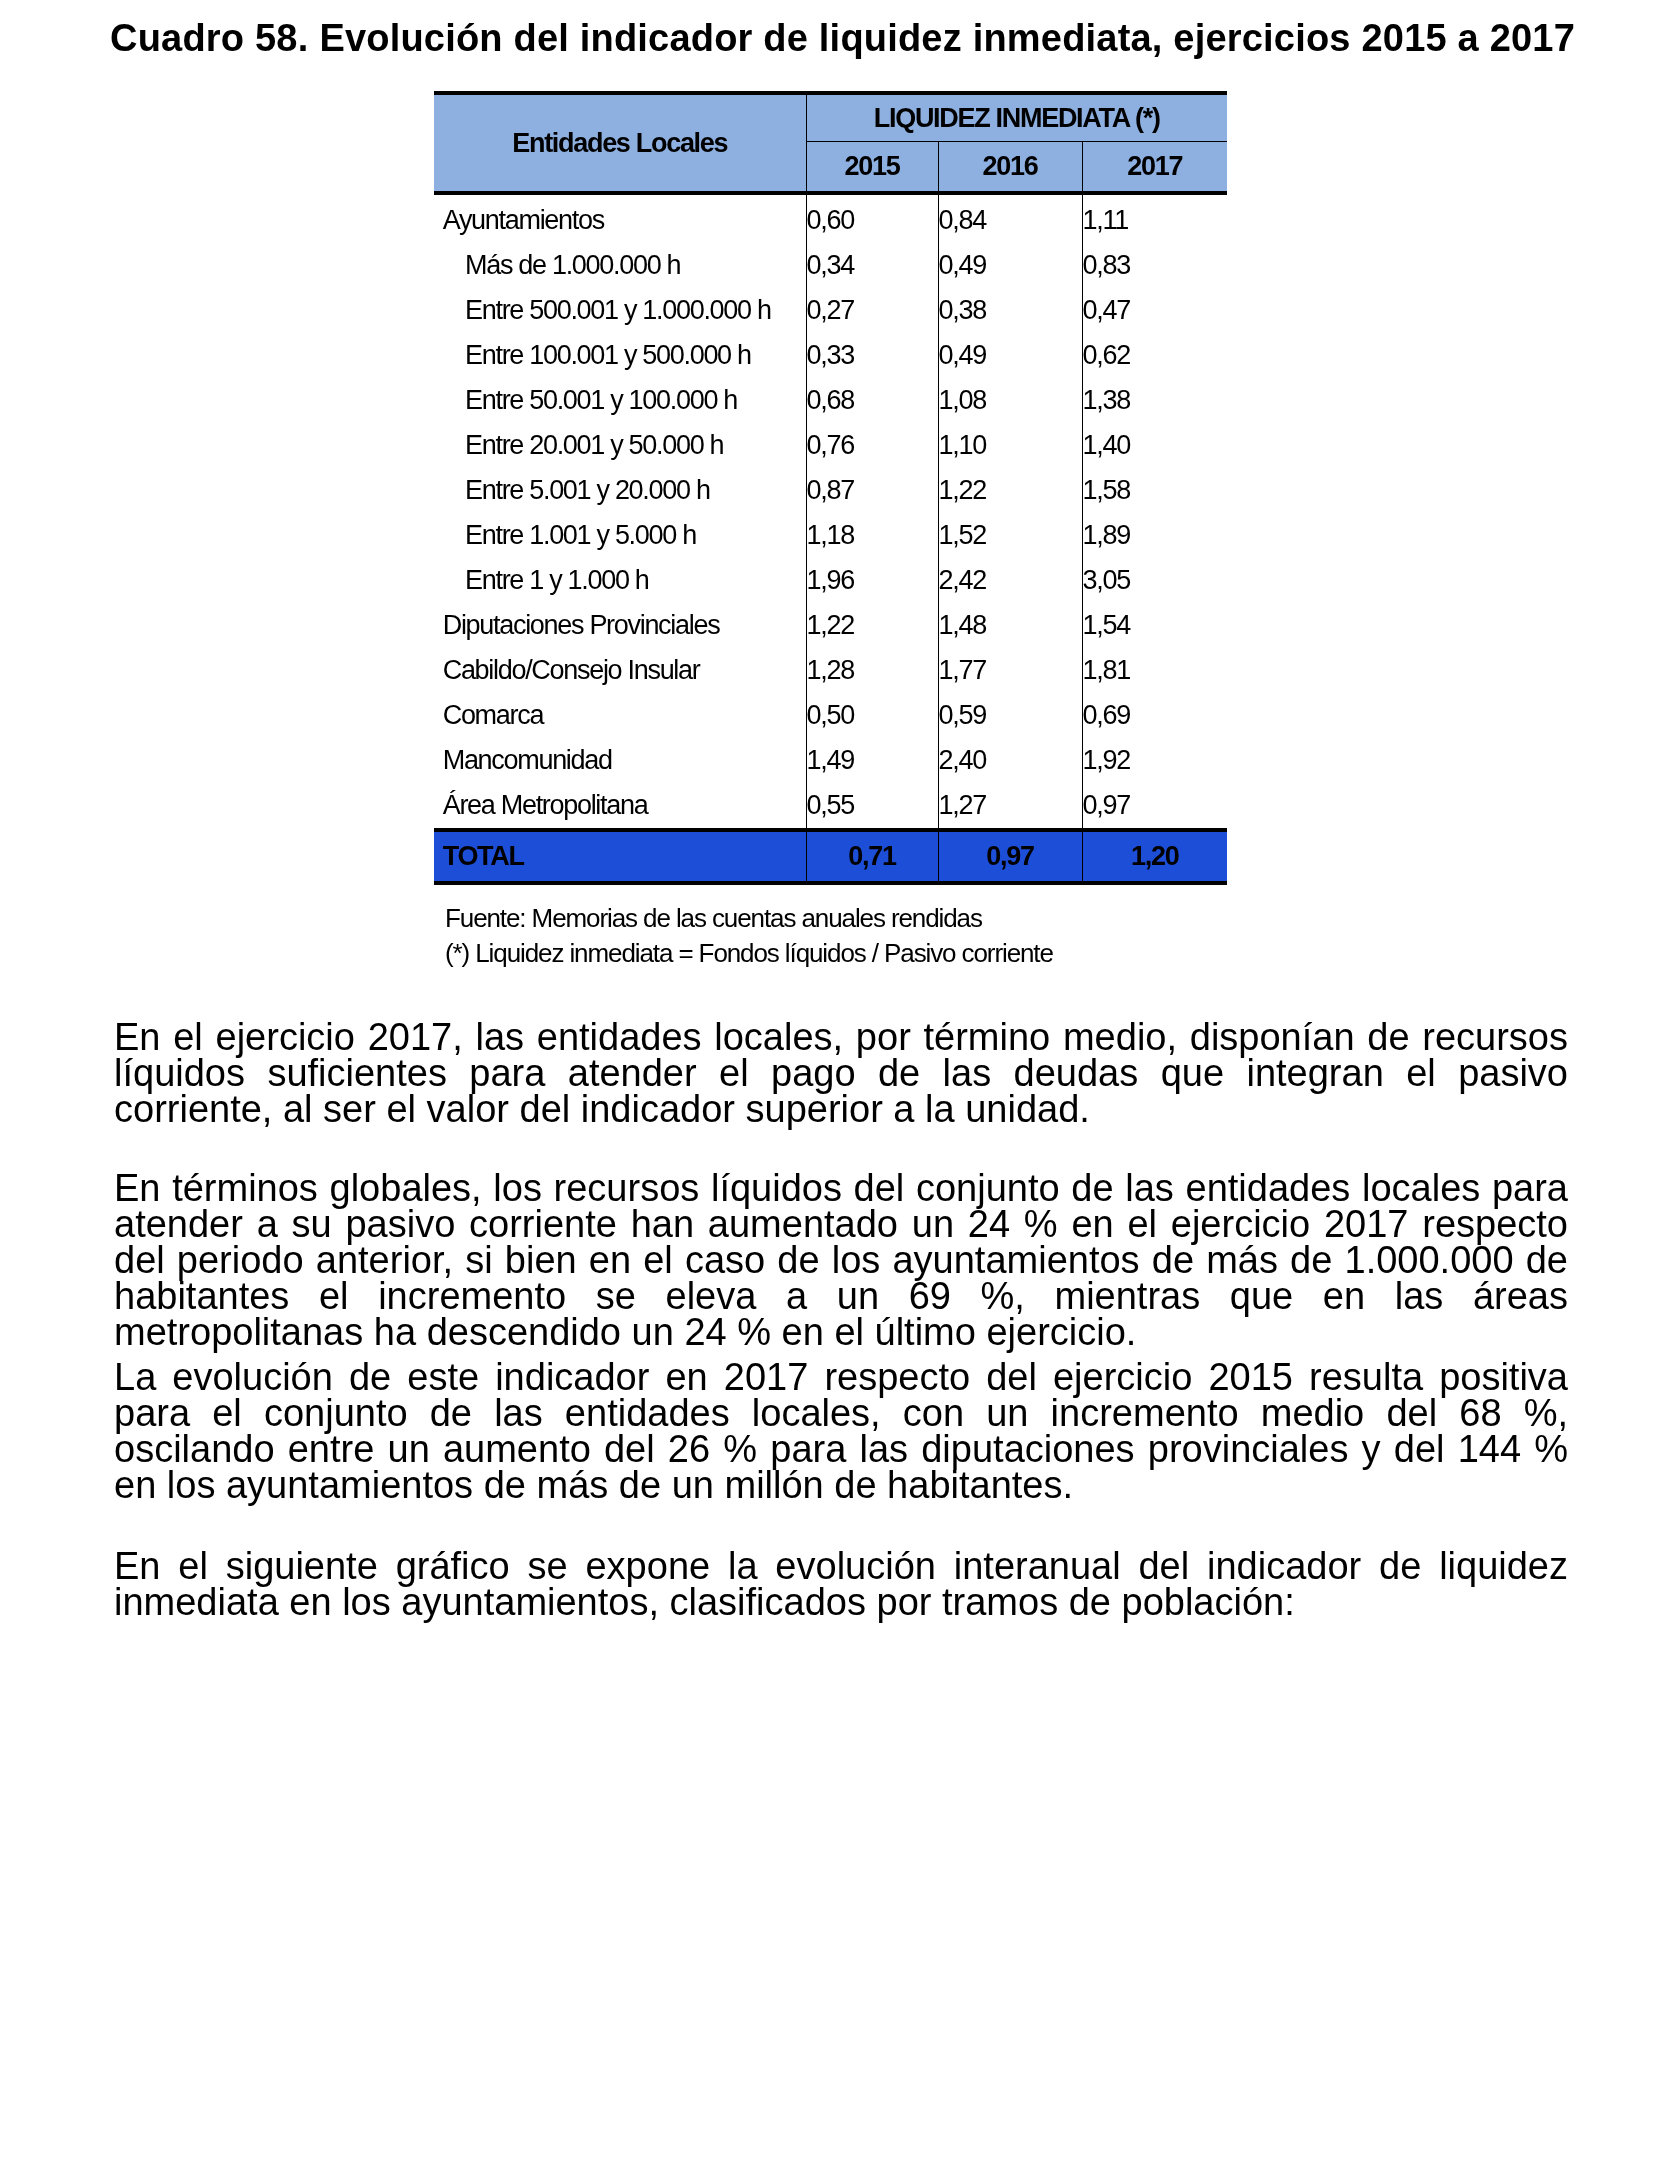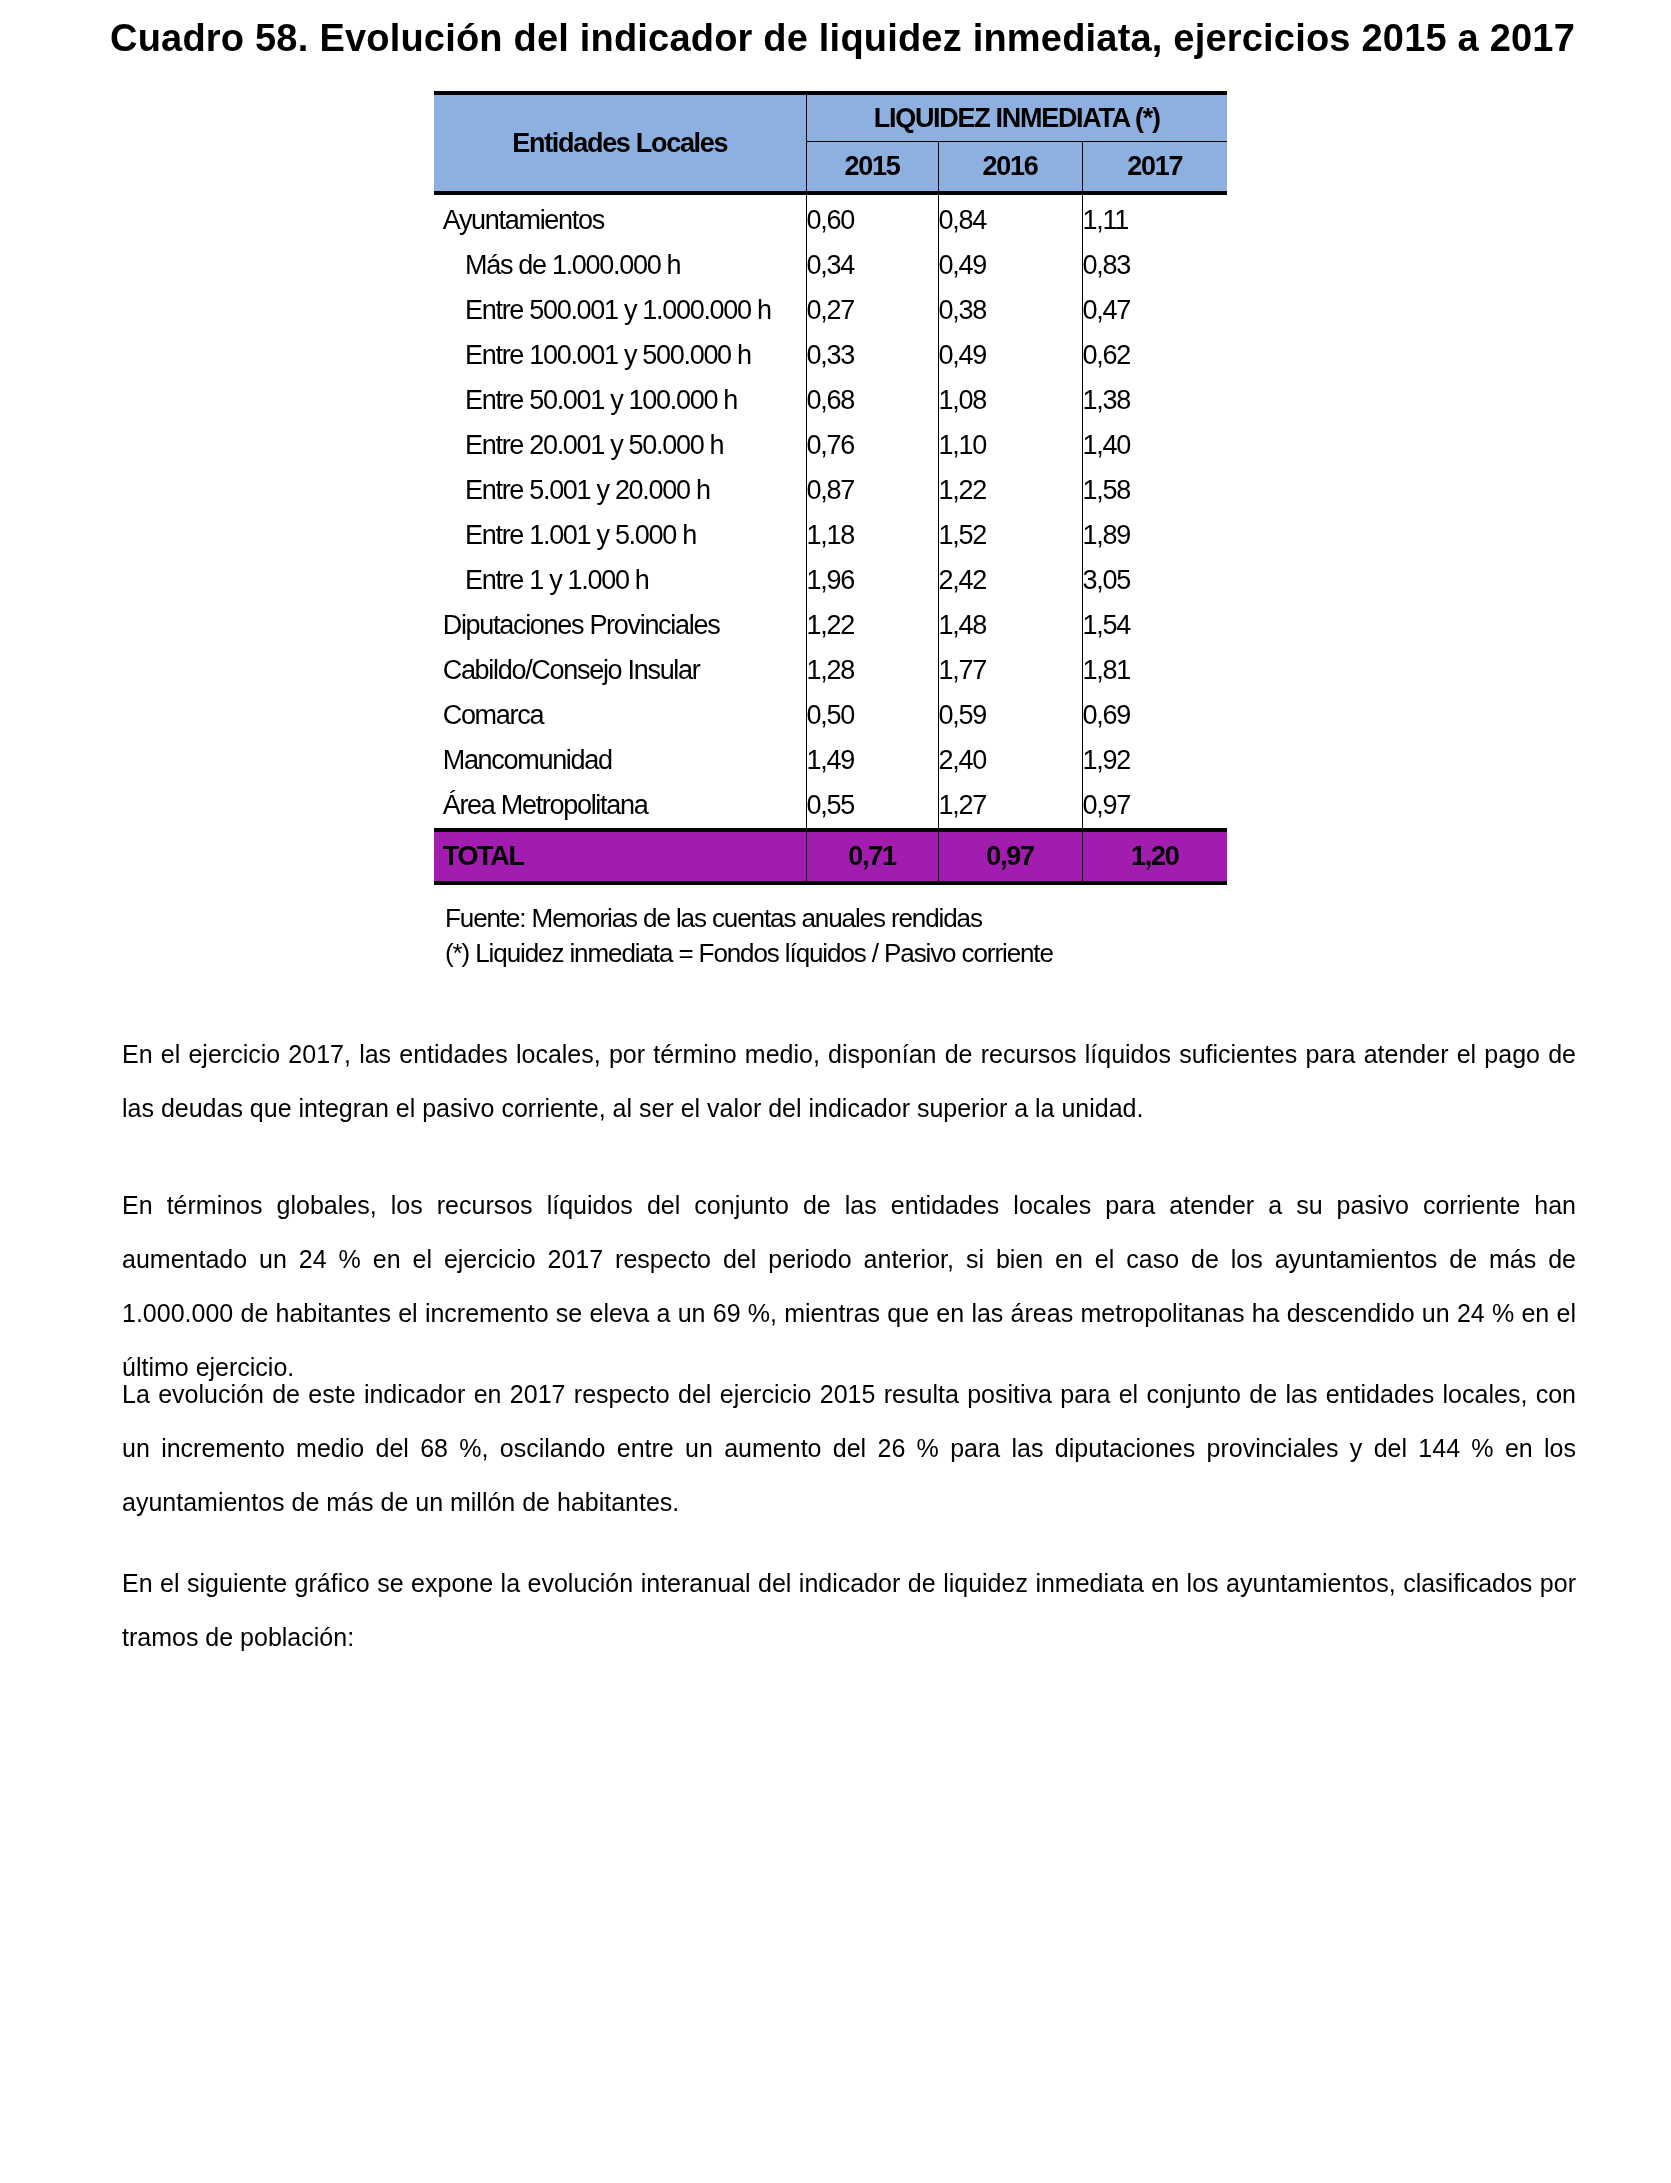--- a/index.html
+++ b/index.html
@@ -21,31 +21,31 @@
   table.liq thead tr.h1 th { border-top:4.7px solid #000; height:46px; line-height:46px; }
   table.liq thead tr.h1 th.ent { border-right:1.6px solid #000; border-bottom:4.7px solid #000; }
   table.liq thead tr.h1 th.grp { border-bottom:1.6px solid #000; }
   table.liq thead tr.h2 th { border-bottom:4.7px solid #000; height:49px; line-height:49px; }
   table.liq thead tr.h2 th + th { border-left:1.6px solid #000; }
   table.liq tbody td { text-align:left; border-left:1.6px solid #000; }
   table.liq tbody td.lbl { text-align:left; border-left:none; border-right:0; padding-left:8.7px; }
   table.liq tbody tr.sub td.lbl { padding-left:31px; font-weight:normal; }
   table.liq tbody tr.main td { font-weight:normal; }
   table.liq tbody tr.first td { padding-top:3.1px; }
-  table.liq tfoot td { background:#a21caf; font-weight:bold; text-align:center;
+  table.liq tfoot td { background:#1d4ed8; font-weight:bold; text-align:center;
       border-top:4.7px solid #000; border-bottom:4.7px solid #000; border-left:1.6px solid #000;
       height:49px; line-height:49px; }
   table.liq tfoot td.lbl { text-align:left; padding-left:8.7px; border-left:none; }
 
   .note { position:absolute; left:445px; font-size:26px; letter-spacing:-1.1px; white-space:nowrap; }
   .note.src { top:891px;margin-top:12px; }
   .note.def { top:938px; }
 
-  .para { position:absolute; left:110px; width:1454px; font-size:25px; line-height:54px;
-          text-align:justify; margin:12px; }
+  .para { position:absolute; left:110px; width:1454px; font-size:38px; line-height:36px;
+          text-align:justify; margin:4px; }
   .p1 { top:1015px; }
   .p2 { top:1166px; }
   .p3 { top:1355px; }
   .p4 { top:1544px; }
 </style>
 </head>
 <body>
 
 <div class="title"><span>Cuadro 58.</span><span class="gap"></span><span>Evolución del indicador de liquidez inmediata, ejercicios 2015 a 2017</span></div>
 

